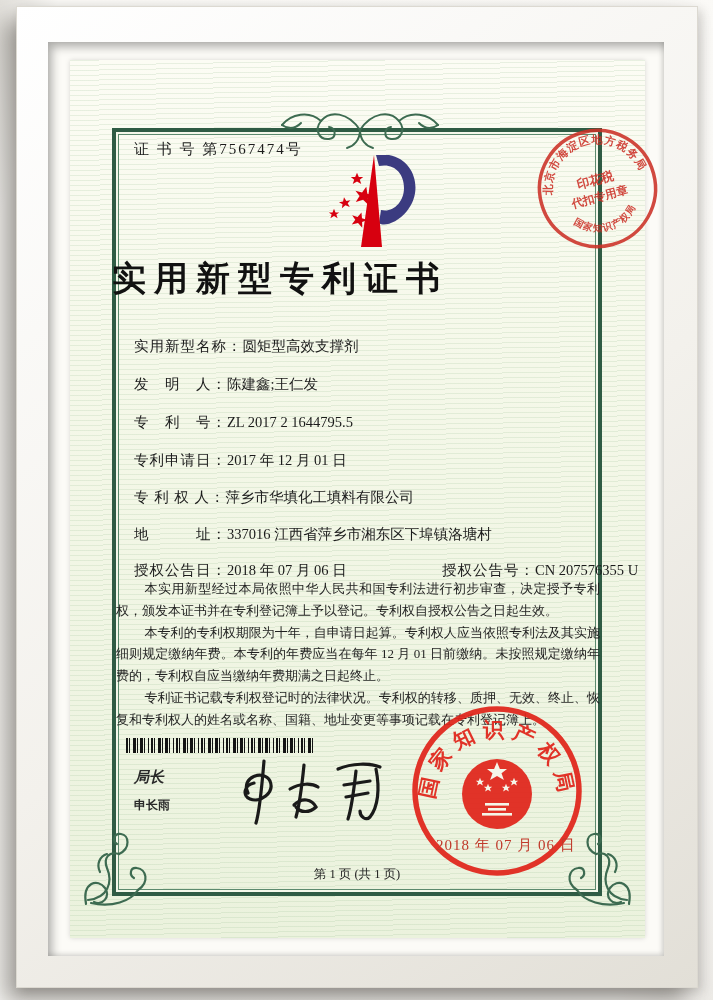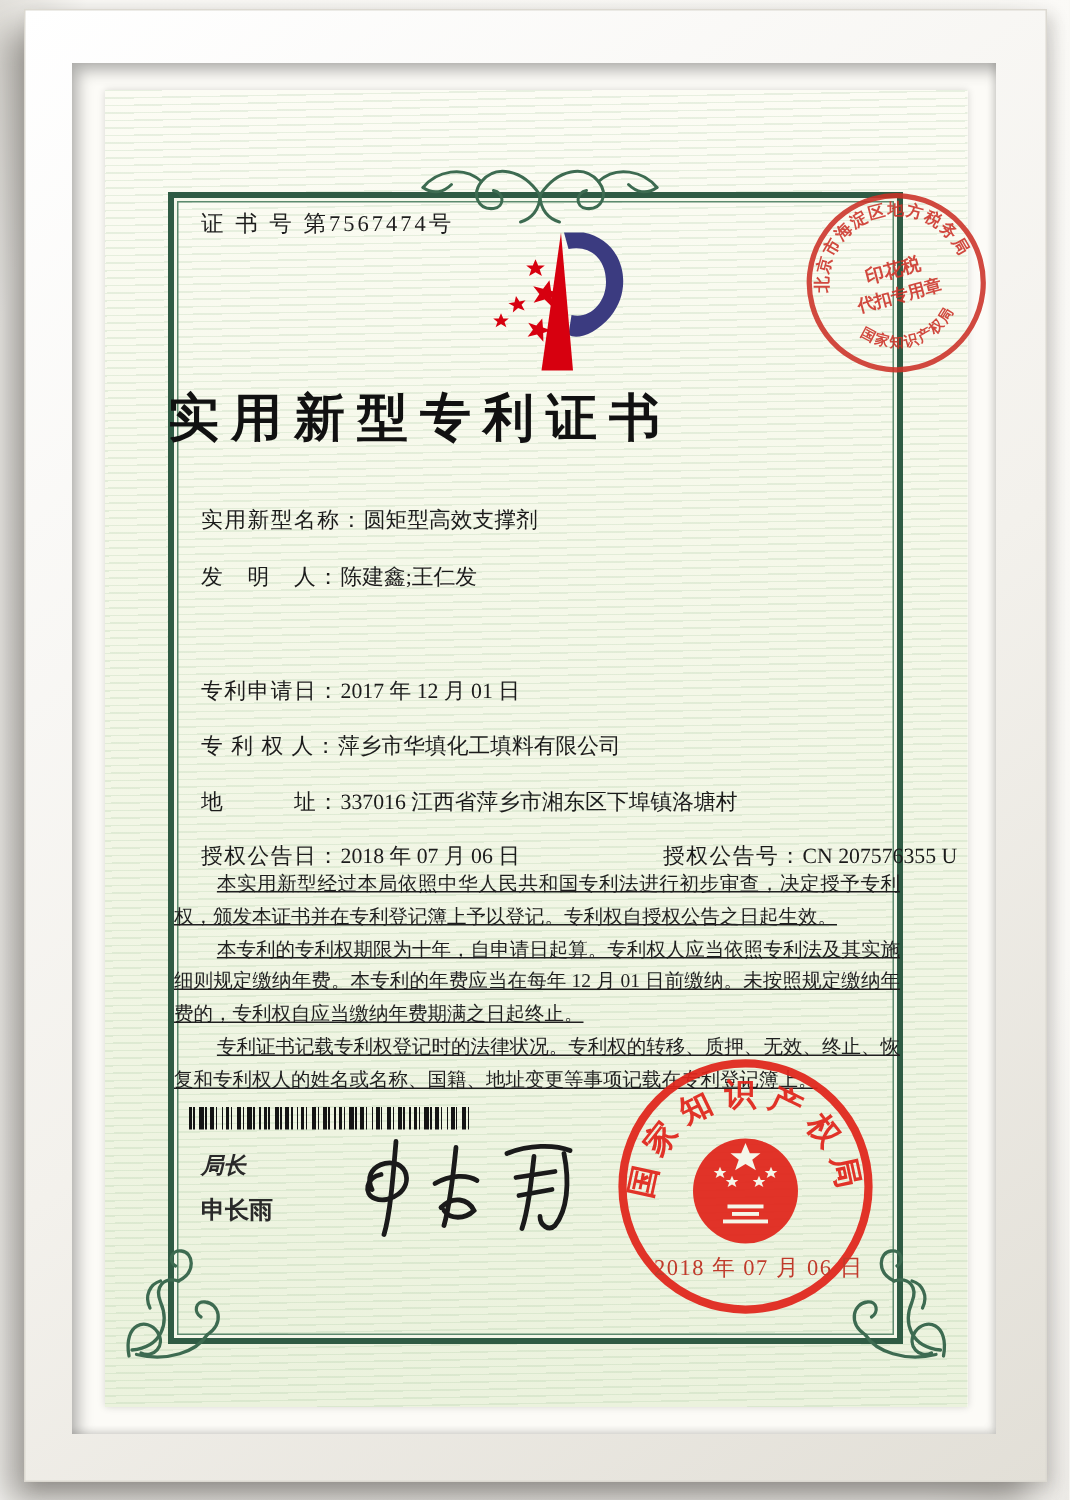--- a/index.html
+++ b/index.html
@@ -23,35 +23,35 @@
            box-shadow:inset 0 0 0 2px #f4f7ea, inset 0 0 0 3px #5c8a6e;}
   .certno{position:absolute;left:64px;top:80px;font-size:15px;letter-spacing:2px;color:#1d1d1d;}
   .logo{position:absolute;left:240px;top:90px;}
   .title{position:absolute;left:42px;top:196px;width:490px;
          font-size:34px;font-weight:700;letter-spacing:8px;color:#111;}
   .row{position:absolute;left:64px;white-space:nowrap;font-size:14.5px;color:#1b1b1b;}
   .row .lbl{letter-spacing:1px;}
   .r1{top:277px}.r2{top:315px}.r3{top:353px}.r4{top:391px}.r5{top:428px}.r6{top:465px}.r7{top:501px}
   .r8{top:501px;left:372px;}
   .paras{position:absolute;left:46px;top:518px;width:484px;font-size:13px;line-height:1.68;
-         color:#1f1f1f;text-align:justify;text-decoration:underline;}
+         color:#1f1f1f;text-align:justify;}
   .paras p{margin:0;text-indent:2.2em;}
   .barcode{position:absolute;left:56px;top:678px;width:188px;height:15px;
            background:repeating-linear-gradient(90deg,
              #141414 0 2px, transparent 2px 3px,
              #141414 3px 4px, transparent 4px 7px,
              #141414 7px 10px, transparent 10px 11px,
              #141414 11px 12px, transparent 12px 14px,
              #141414 14px 17px, transparent 17px 18px,
              #141414 18px 19px, transparent 19px 22px,
              #141414 22px 23px, transparent 23px 25px);}
   .signer-title{position:absolute;left:64px;top:708px;font-family:"Liberation Sans",sans-serif;
                 font-weight:700;font-size:15px;color:#2a2a2a;font-style:italic;}
   .signer-name{position:absolute;left:64px;top:737px;font-family:Liberation Sans, sans-serif;
-               font-weight:700;font-size:16px;color:#2a2a2a;}
+               font-weight:700;font-size:12px;color:#2a2a2a;}
   .signature{position:absolute;left:150px;top:695px;z-index:5;}
   .seal{position:absolute;left:338px;top:642px;z-index:4;opacity:.93;}
   .seal-date{position:absolute;left:366px;top:776px;z-index:6;color:#c03a2b;font-size:15px;
              letter-spacing:1px;white-space:nowrap;}
   .footer{position:absolute;left:42px;top:806px;width:490px;text-align:center;font-size:12.5px;color:#222;}
   .taxstamp{position:absolute;left:465px;top:66px;transform:rotate(-15deg);opacity:.88;z-index:3;}
   .orn-top{position:absolute;left:208px;top:40px;}
   .orn-bl{position:absolute;left:8px;top:752px;}
   .orn-br{position:absolute;left:467px;top:752px;transform:scaleX(-1);}
 </style>
@@ -130,20 +130,21 @@
         <path transform="translate(35,53) scale(0.58) rotate(-10)" d="M0,-10 L2.9,-3.1 10,-3.1 4.5,1.2 6.9,8.1 0,4 -6.9,8.1 -4.5,1.2 -10,-3.1 -2.9,-3.1 Z"></path>
         <path transform="translate(24,64) scale(0.52)" d="M0,-10 L2.9,-3.1 10,-3.1 4.5,1.2 6.9,8.1 0,4 -6.9,8.1 -4.5,1.2 -10,-3.1 -2.9,-3.1 Z"></path>
         <path transform="translate(49,70) scale(0.80) rotate(18)" d="M0,-10 L2.9,-3.1 10,-3.1 4.5,1.2 6.9,8.1 0,4 -6.9,8.1 -4.5,1.2 -10,-3.1 -2.9,-3.1 Z"></path>
       </g>
     </svg>
 
     <div class="title">实用新型专利证书</div>
 
     <div class="row r2"><span class="lbl">发　明　人：</span><span>陈建鑫;王仁发</span></div>
     <div class="row r1"><span class="lbl">实用新型名称：</span><span>圆矩型高效支撑剂</span></div>
+    <div class="row r3"><span class="lbl">专　利　号：</span><span>ZL 2017 2 1644795.5</span></div>
     <div class="row r4"><span class="lbl">专利申请日：</span><span>2017 年 12 月 01 日</span></div>
     <div class="row r5"><span class="lbl">专 利 权 人：</span><span>萍乡市华填化工填料有限公司</span></div>
     <div class="row r6"><span class="lbl">地　　　址：</span><span>337016 江西省萍乡市湘东区下埠镇洛塘村</span></div>
     <div class="row r7"><span class="lbl">授权公告日：</span><span>2018 年 07 月 06 日</span></div>
     <div class="row r8"><span class="lbl">授权公告号：</span><span>CN 207576355 U</span></div>
 
     <div class="paras">
       <p>本实用新型经过本局依照中华人民共和国专利法进行初步审查，决定授予专利权，颁发本证书并在专利登记簿上予以登记。专利权自授权公告之日起生效。</p>
       <p>本专利的专利权期限为十年，自申请日起算。专利权人应当依照专利法及其实施细则规定缴纳年费。本专利的年费应当在每年 12 月 01 日前缴纳。未按照规定缴纳年费的，专利权自应当缴纳年费期满之日起终止。</p>
       <p>专利证书记载专利权登记时的法律状况。专利权的转移、质押、无效、终止、恢复和专利权人的姓名或名称、国籍、地址变更等事项记载在专利登记簿上。</p>
@@ -186,14 +187,15 @@
         <path transform="translate(106,80) scale(0.42)" fill="#f6f7ea" d="M0,-10 L2.9,-3.1 10,-3.1 4.5,1.2 6.9,8.1 0,4 -6.9,8.1 -4.5,1.2 -10,-3.1 -2.9,-3.1 Z"></path>
         <g fill="#f6f7ea">
           <rect x="77" y="101" width="24" height="2.6"></rect>
           <rect x="80" y="106" width="18" height="2.6"></rect>
           <rect x="74" y="111" width="30" height="2.6"></rect>
         </g>
       </g>
     </svg>
     <div class="seal-date">2018 年 07 月 06 日</div>
 
+    <div class="footer">第 1 页 (共 1 页)</div>
   </div>
 </div>
 
 </body></html>

